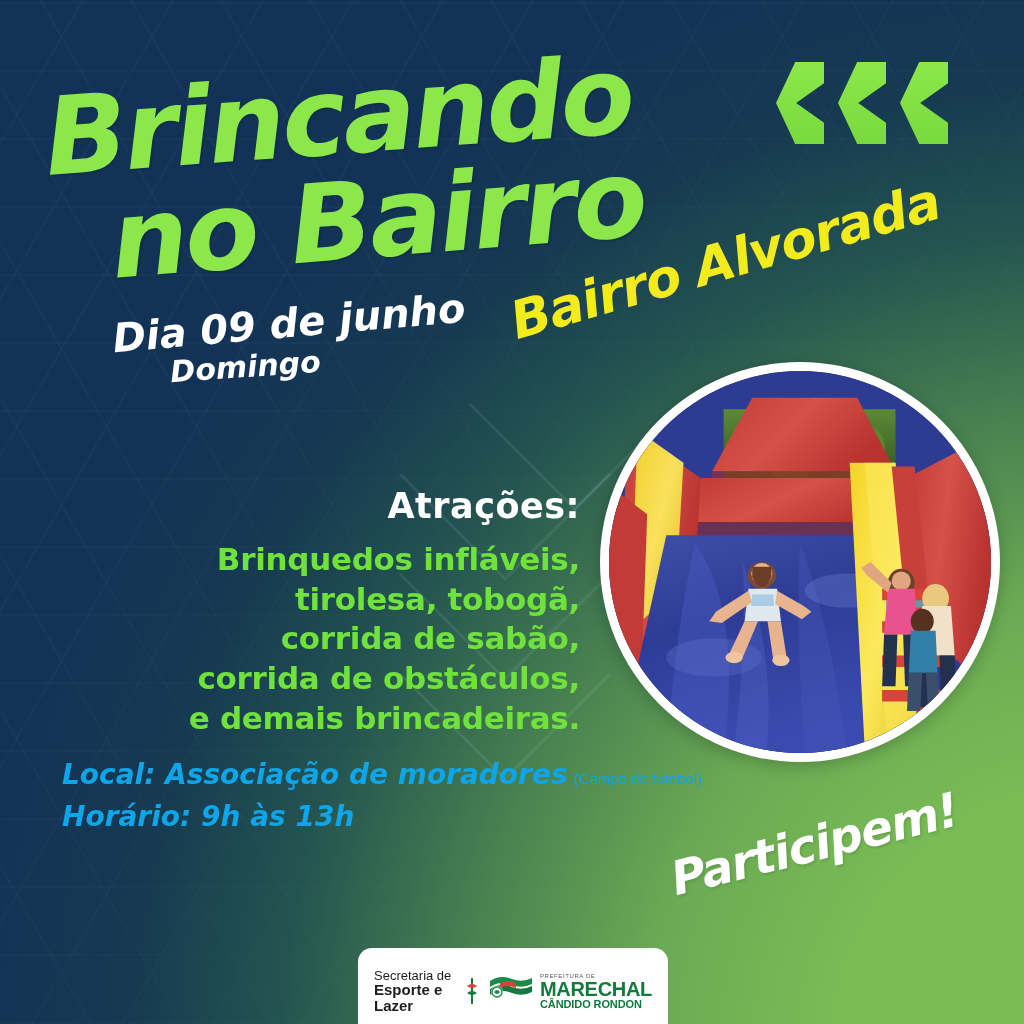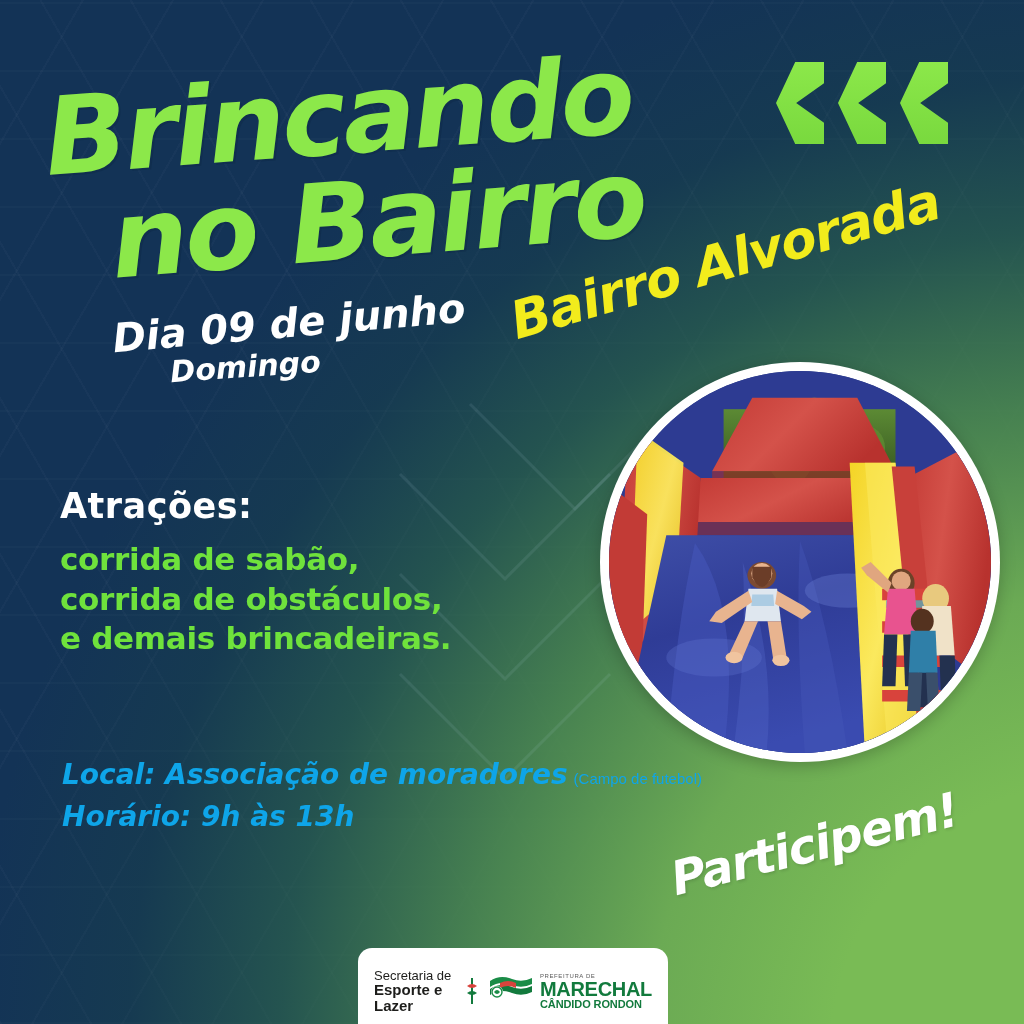--- a/index.html
+++ b/index.html
@@ -86,21 +86,21 @@
     color:#f2ec1c;
     font-family:"DejaVu Sans", sans-serif;
     font-style:italic;font-weight:bold;
     font-size:52px;letter-spacing:-1px;
     transform:rotate(-16deg);
     transform-origin:left center;
     white-space:nowrap;
   }
 
   
-  .attr-block{position:absolute;left:60px;top:486px;width:520px;text-align:left;}
+  .attr-block{position:absolute;left:60px;top:486px;width:520px;text-align:right;}
   .attr-title{
     color:#ffffff;font-weight:bold;font-size:35px;
     font-family:"DejaVu Sans", sans-serif;
     letter-spacing:.5px;margin-bottom:14px;
   }
   .attr-line{
     color:#6fe23c;font-weight:bold;font-size:31px;
     font-family:"DejaVu Sans", sans-serif;
     line-height:1.28;letter-spacing:-.3px;white-space:nowrap;
   }
@@ -195,20 +195,22 @@
 
   <div class="date-block">
     <div class="date-line1">Dia 09 de junho</div>
     <div class="date-line2">Domingo</div>
   </div>
 
   <div class="neighborhood">Bairro Alvorada</div>
 
   <div class="attr-block">
     <div class="attr-title">Atrações:</div>
+    <div class="attr-line">Brinquedos infláveis,</div>
+    <div class="attr-line">tirolesa, tobogã,</div>
     <div class="attr-line">corrida de sabão,</div>
     <div class="attr-line">corrida de obstáculos,</div>
     <div class="attr-line">e demais brincadeiras.</div>
   </div>
 
   <div class="photo-ring">
     <div class="photo-inner">
       <svg viewBox="0 0 400 400" preserveAspectRatio="xMidYMid slice">
         <defs>
           <linearGradient id="blueSlide" x1="0" y1="0" x2="0.4" y2="1">

